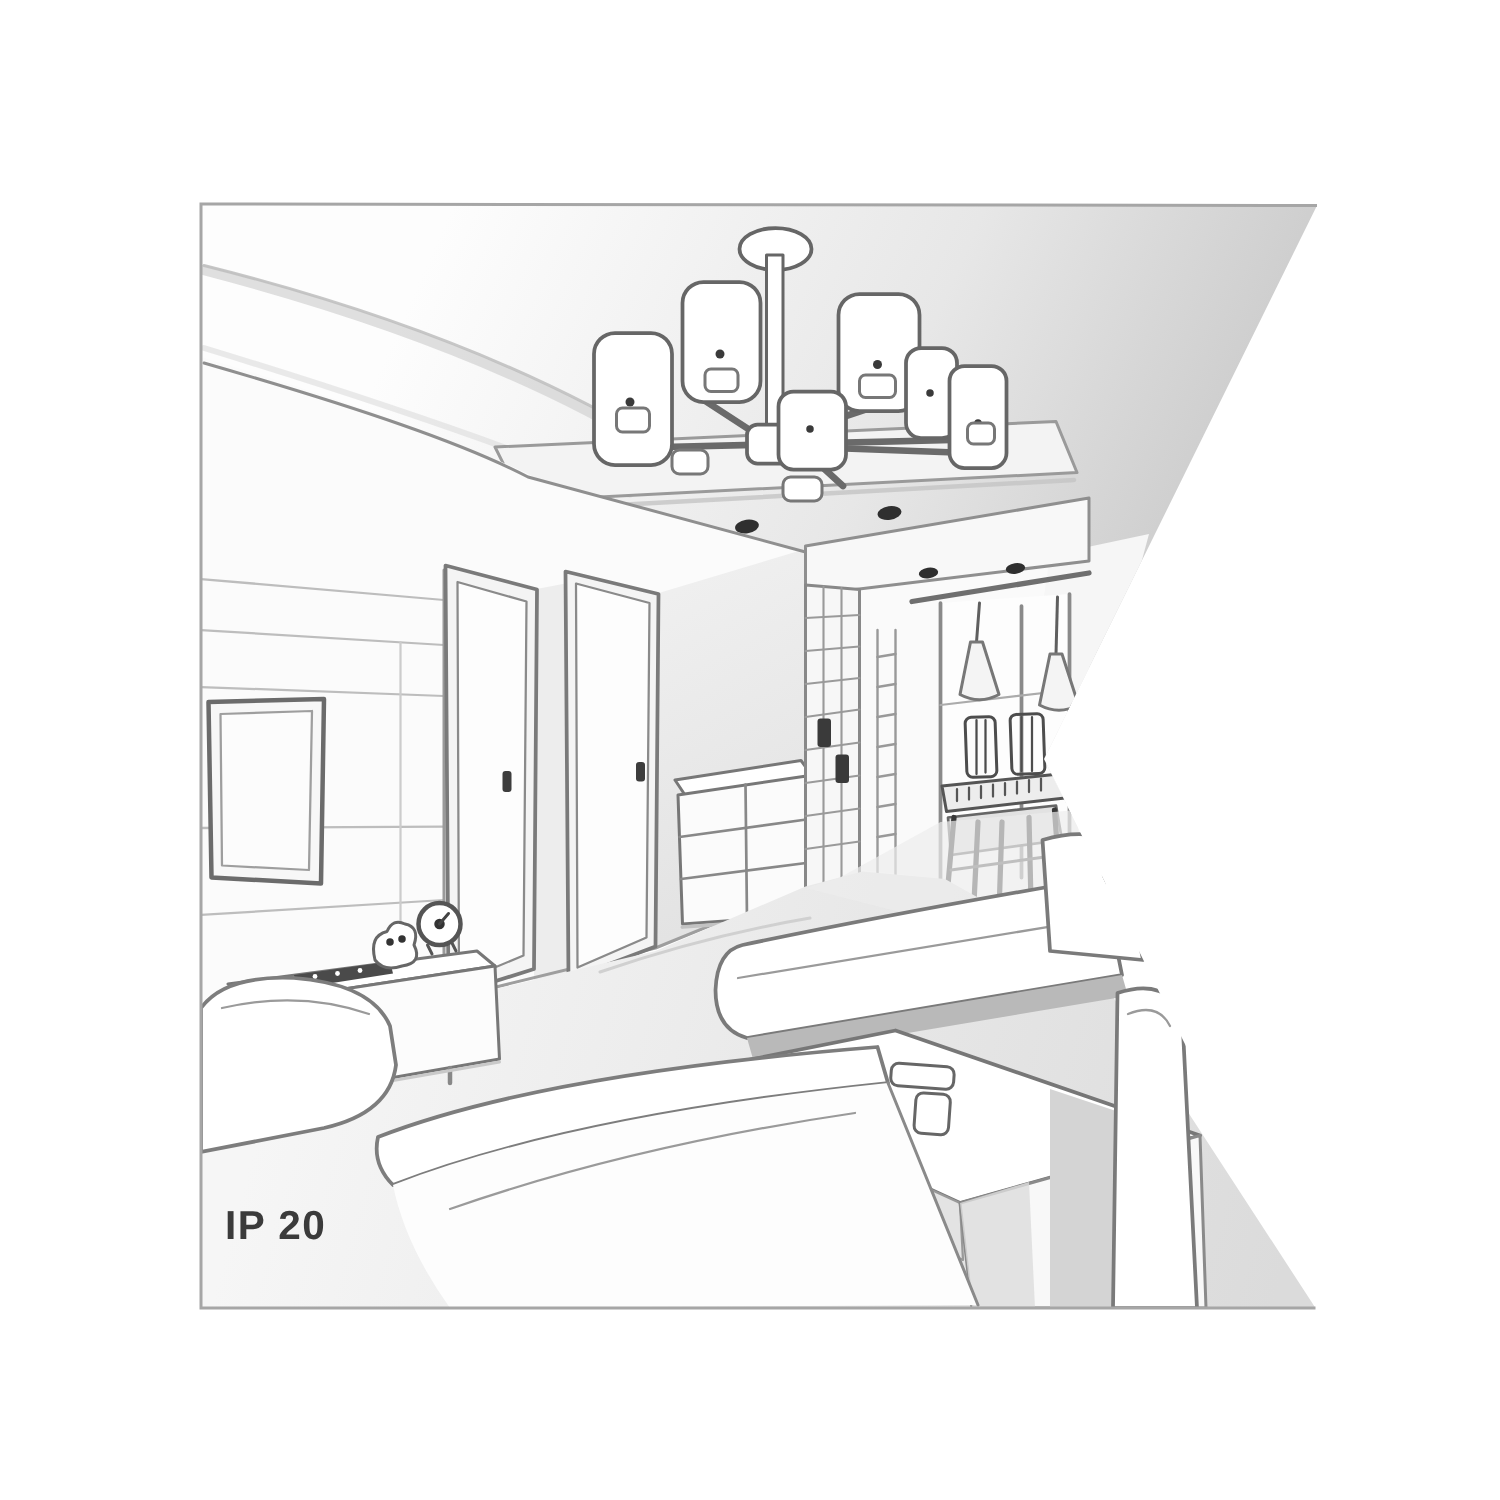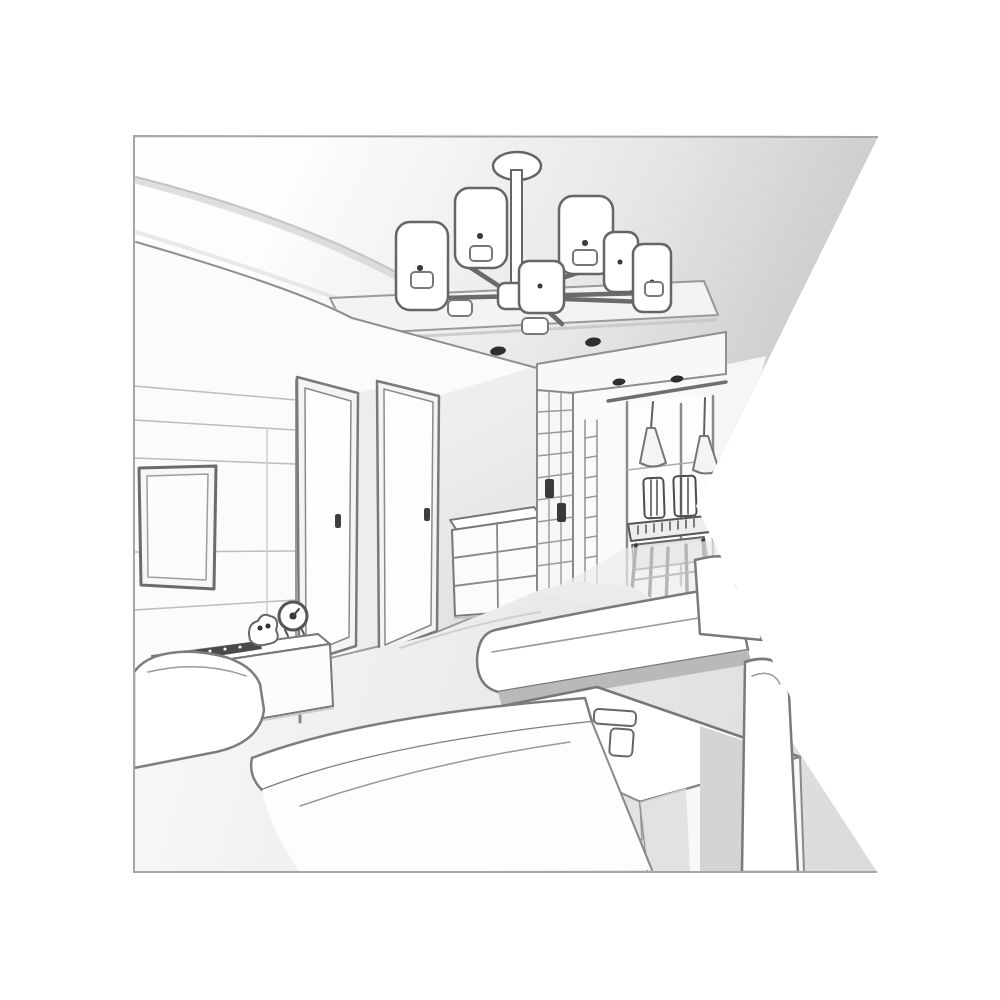--- a/index.html
+++ b/index.html
@@ -263,14 +263,15 @@
       <path d="M262,790 Q380,744 592,722 L652,870 L300,872 Q270,830 262,790 Z" fill="#fdfdfd"></path>
       <path d="M592,722 L652,870" stroke="#8a8a8a" stroke-width="2" fill="none"></path>
       <path d="M300,806 Q420,764 570,742" stroke="#9a9a9a" stroke-width="1.5" fill="none"></path>
     </g>
 
   </g>
 
   <path d="M878,137 L134,136 L134,872 L877,872" fill="none" stroke="#a6a6a6" stroke-width="2"></path>
 </svg>
 
+<div class="ip-label">IP 20</div>
 
 </div>
 
 </body></html>

